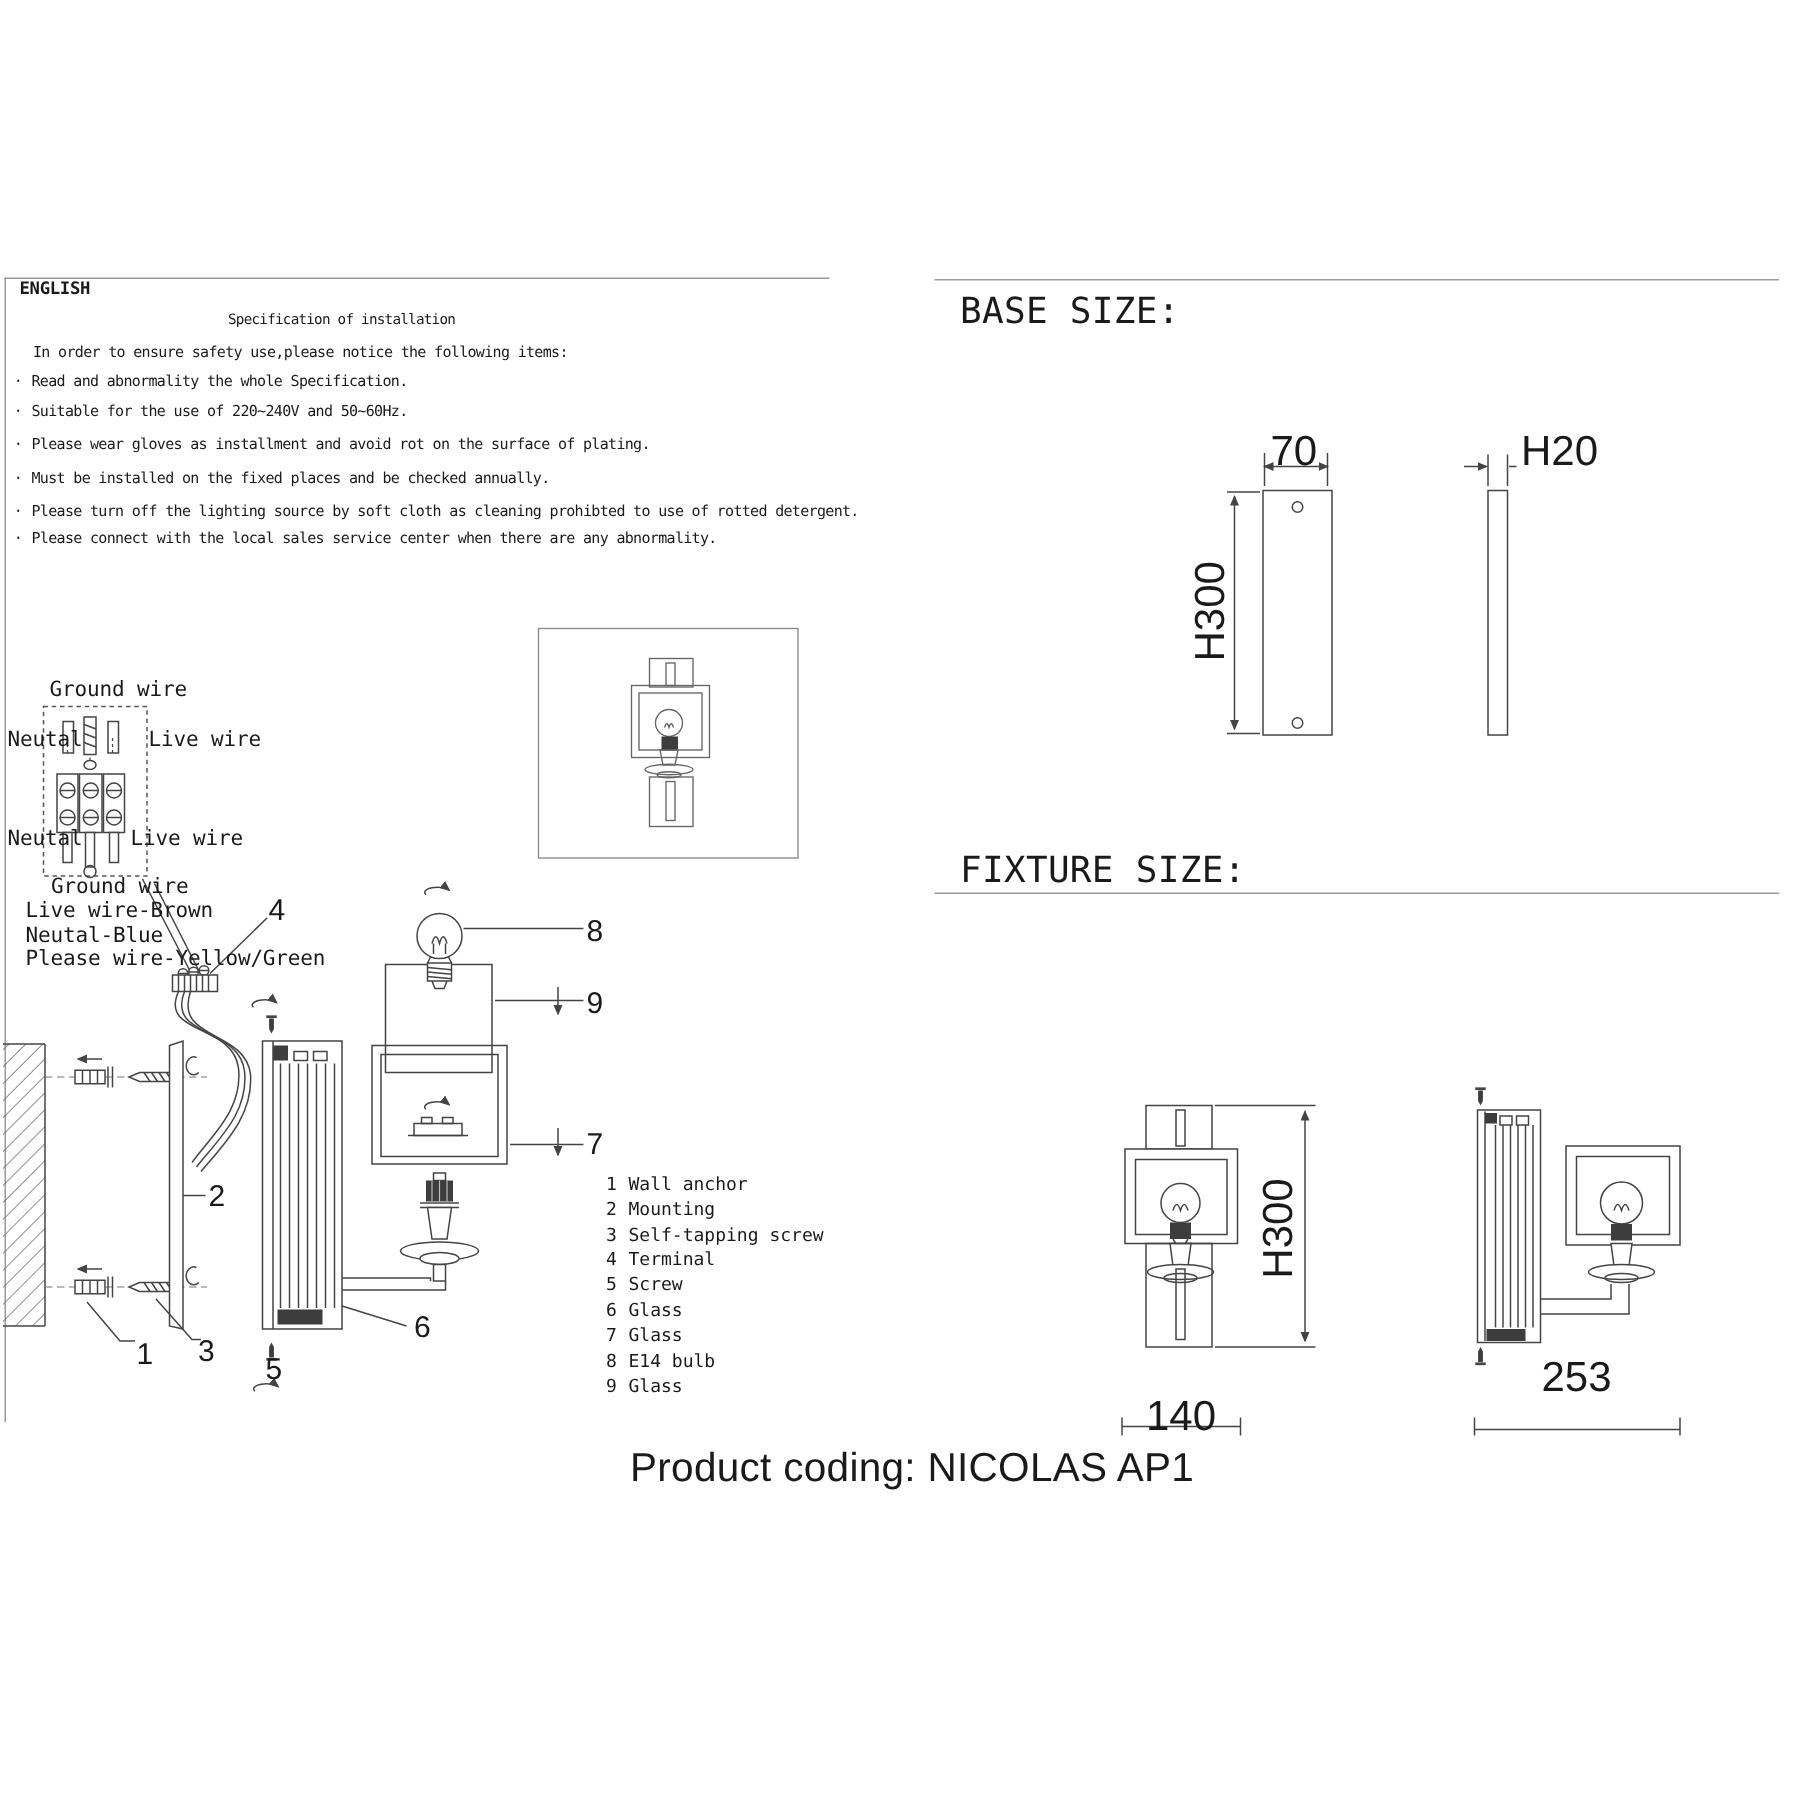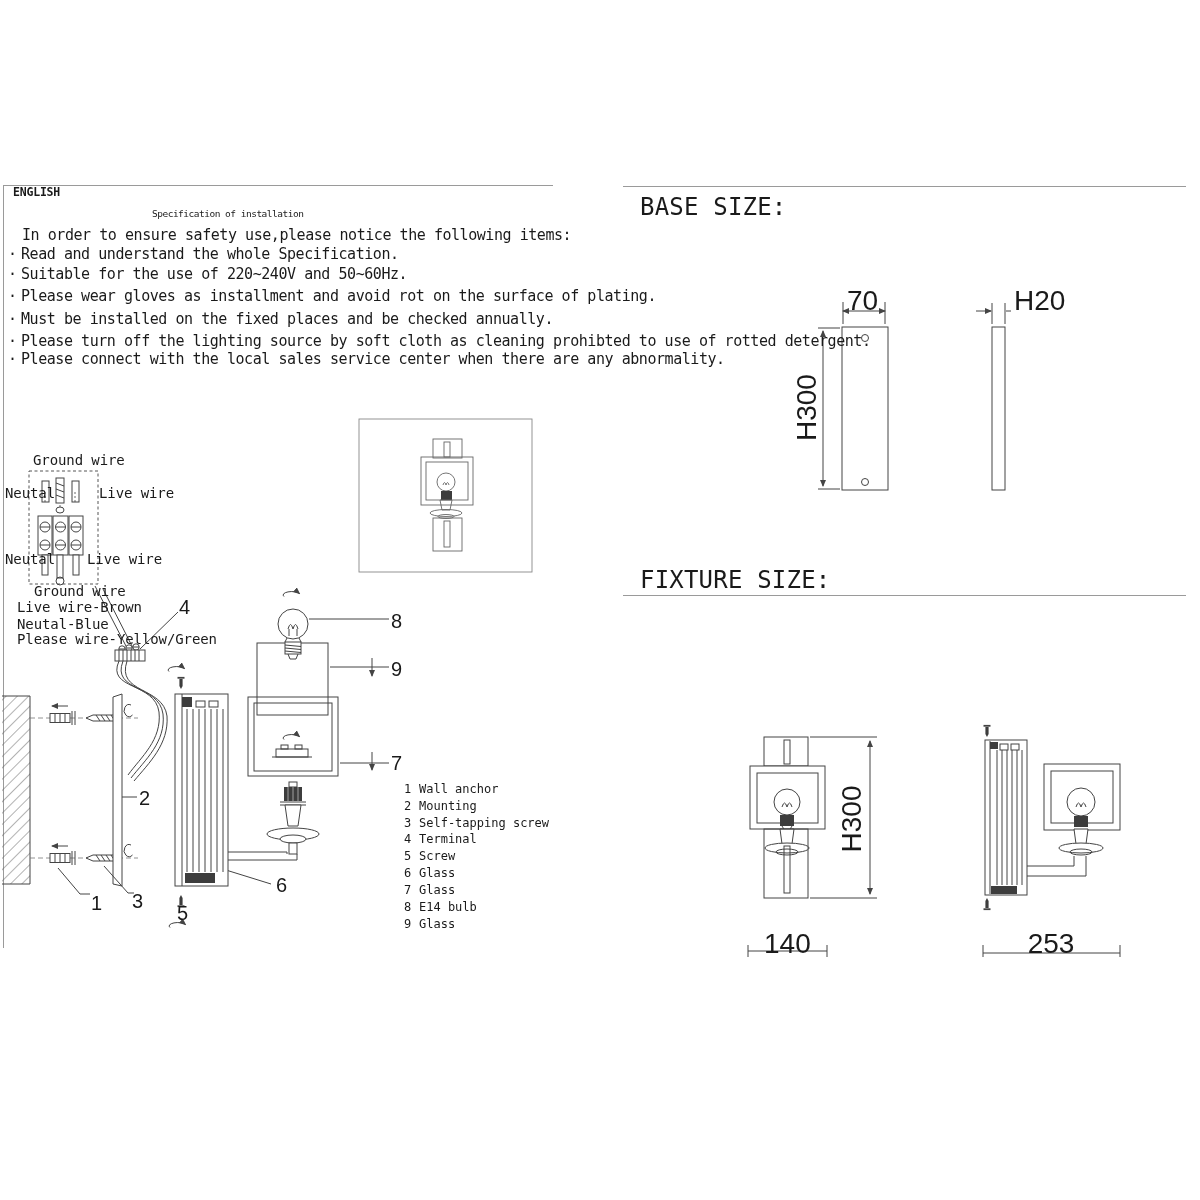--- a/index.html
+++ b/index.html
@@ -1,21 +1,21 @@
 <!DOCTYPE html>
 <html><head>
 <meta charset="utf-8">
 <style>
   *{margin:0;padding:0;box-sizing:border-box}
   html,body{background:#fff}
   body{width:1200px;height:1200px;font-family:"DejaVu Sans Mono",monospace;color:#1a1a1a}
   .page{position:relative;width:1200px;height:1168px;background:#fff;overflow:hidden}
   .art{position:absolute;left:0;top:0}
   .t{position:absolute;white-space:pre;color:#1a1a1a}
-  .m9{font-size:15px;line-height:11px;letter-spacing:-0.45px}
+  .m9{font-size:10px;line-height:11px;letter-spacing:-0.45px}
   .mw{font-size:14px;line-height:11px;letter-spacing:-0.1px}
   .m95{font-size:9.5px;line-height:12px;letter-spacing:-0.5px}
   .mb{font-size:11.5px;line-height:13px;font-weight:700;letter-spacing:-0.2px}
   .sec{font-size:24px;line-height:30px;letter-spacing:0.2px}
   .dim{font-family:"Liberation Sans",sans-serif;font-size:28px;line-height:30px}
   .dimv{transform:rotate(-90deg);text-align:center}
   .co{font-family:"Liberation Sans",sans-serif;font-size:20px;line-height:20px}
   .pc{font-family:"Liberation Sans",sans-serif;font-size:27px;line-height:32px;letter-spacing:0.2px}
   .brow{display:flex;gap:5px}
   .bdot{width:8px;text-align:center}
@@ -327,21 +327,21 @@
 
     </g>
   </svg>
 
   <span class="t mb" style="left:13px;top:186px">ENGLISH</span>
   <span class="t m95" style="left:152px;top:208px">Specification of installation</span>
   <span class="t m9" style="left:22px;top:230px">In order to ensure safety use,please notice the following items:</span>
 
   <div class="t m9 brow" style="left:8px;top:249px">
     <span class="bdot">·</span>
-    <span>Read and understand the whole Specification.</span>
+    <span>Read and abnormality the whole Specification.</span>
   </div>
   <div class="t m9 brow" style="left:8px;top:269px">
     <span class="bdot">·</span>
     <span>Suitable for the use of 220~240V and 50~60Hz.</span>
   </div>
   <div class="t m9 brow" style="left:8px;top:291px">
     <span class="bdot">·</span>
     <span>Please wear gloves as installment and avoid rot on the surface of plating.</span>
   </div>
   <div class="t m9 brow" style="left:8px;top:314px">
@@ -415,16 +415,17 @@
   </div>
 
   <span class="t sec" style="left:640px;top:192px">BASE SIZE:</span>
   <span class="t dim" style="left:847px;top:286px">70</span>
   <span class="t dim" style="left:1014px;top:286px">H20</span>
   <span class="t dim dimv" style="left:775px;top:394px;width:64px">H300</span>
 
   <span class="t sec" style="left:640px;top:565px">FIXTURE SIZE:</span>
   <span class="t dim dimv" style="left:818px;top:804px;width:68px">H300</span>
   <span class="t dim" style="left:764px;top:929px;width:46px;text-align:center">140</span>
-  <span class="t dim" style="left:1027px;top:929px;width:48px;text-align:center">253</span>
-
+  <span class="t dim" style="left:1027px;top:903px;width:48px;text-align:center">253</span>
+
+  <span class="t pc" style="left:420px;top:962px">Product coding: NICOLAS AP1</span>
 
 </div>
 
 </body></html>

